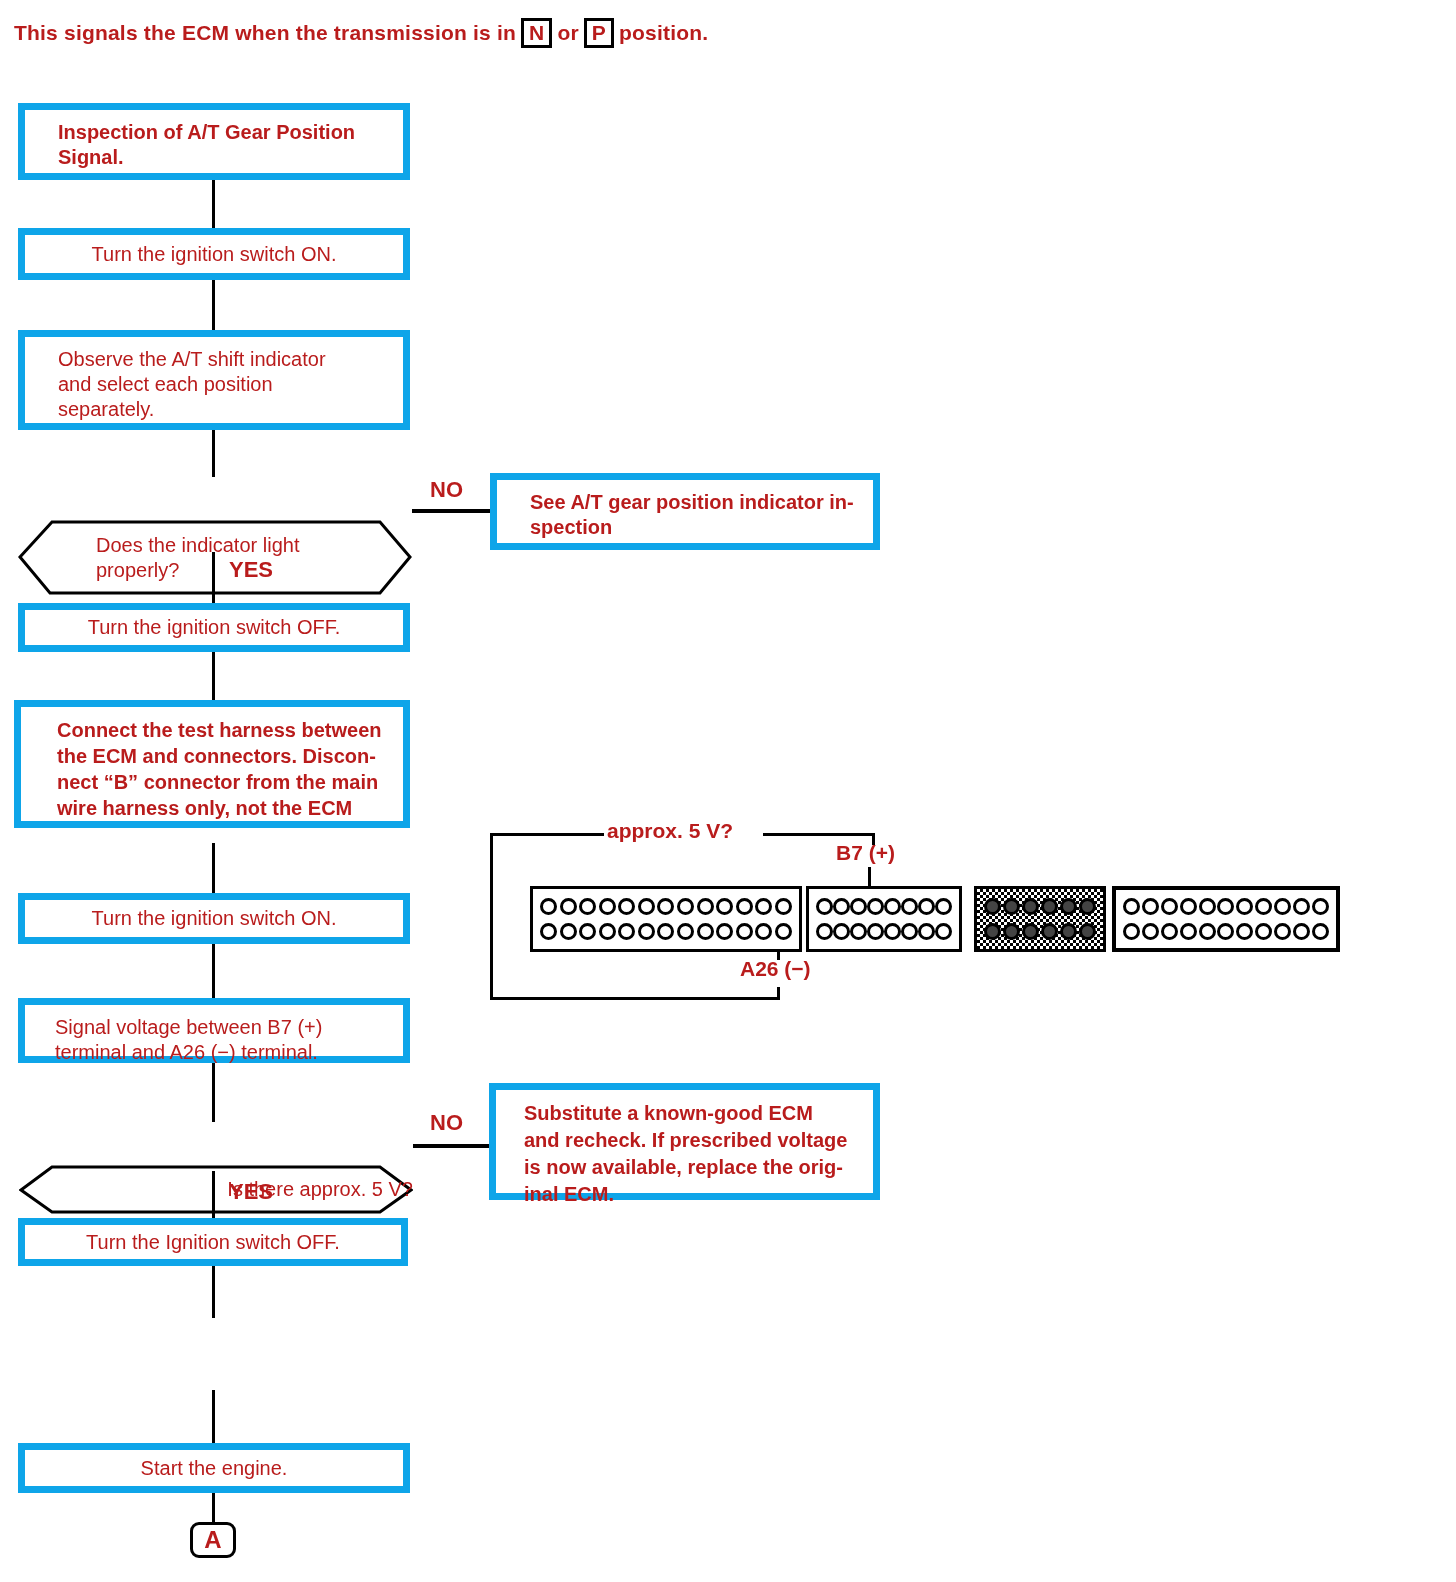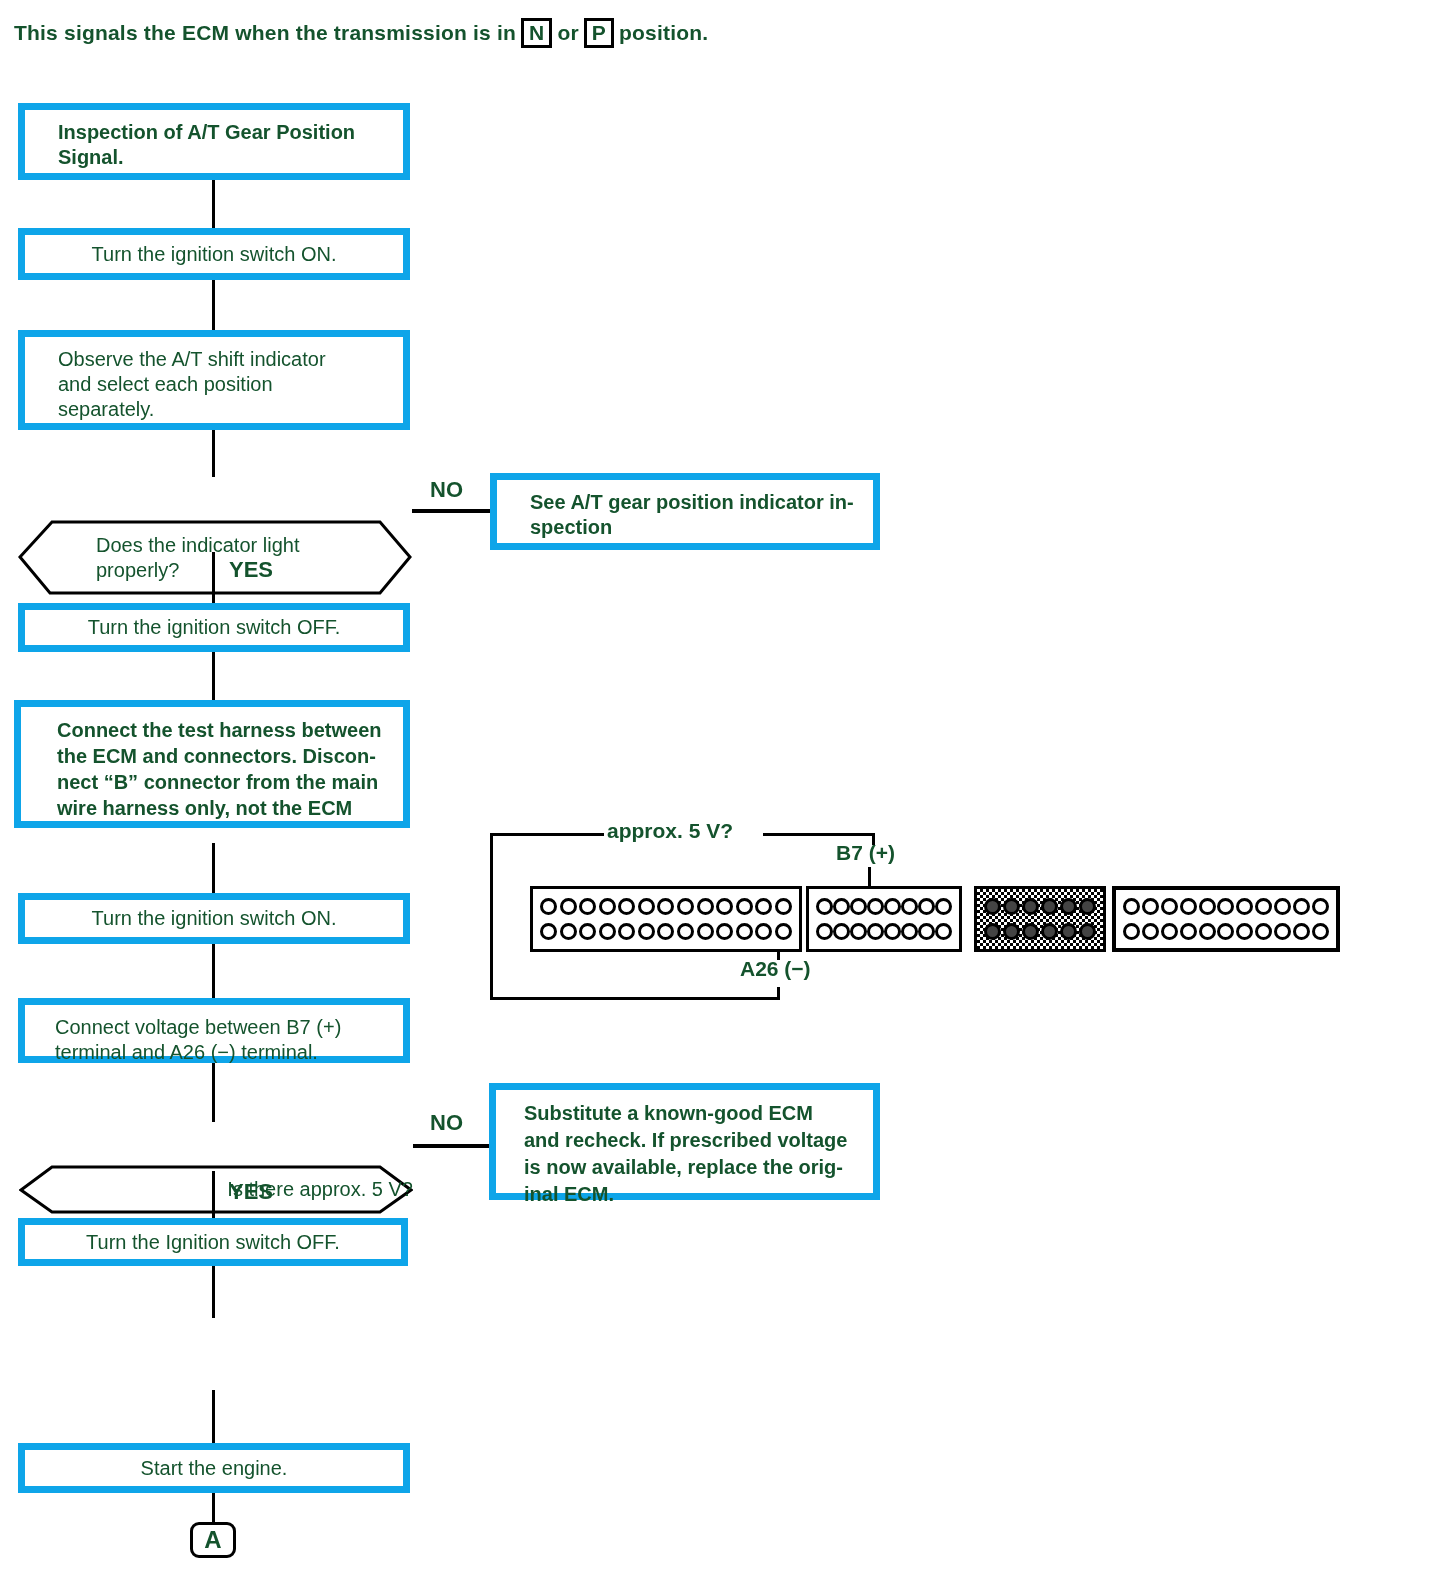--- a/index.html
+++ b/index.html
@@ -1,18 +1,18 @@
 <!DOCTYPE html>
 <html><head>
 <meta charset="utf-8">
 <style>
   html,body{margin:0;padding:0;background:#fff;}
   .canvas{
     position:relative;width:1456px;height:1582px;background:#fff;
-    font-family:"Liberation Sans", sans-serif;color:#14532d;overflow:hidden;
+    font-family:"Liberation Sans", sans-serif;color:#b91c1c;overflow:hidden;
   }
   .title{position:absolute;left:14px;top:18px;font-size:21px;font-weight:bold;letter-spacing:.2px;}
   .keybox{display:inline-block;border:3px solid #000;padding:0 5px;margin:0 5px;line-height:24px;font-weight:bold;}
   .pbox{
     position:absolute;border:7px solid #0ea5e9;background:#fff;box-sizing:border-box;
     font-size:20px;line-height:25px;white-space:pre-line;
   }
   .pbox.pad{padding:10px 12px 6px 33px;}
   .pbox.center{display:flex;align-items:center;justify-content:center;text-align:center;white-space:pre-line;}
   .bold{font-weight:bold;}
@@ -182,21 +182,21 @@
         <span class="pin"></span>
         <span class="pin"></span>
         <span class="pin"></span>
         <span class="pin"></span>
         <span class="pin"></span>
         <span class="pin"></span>
         <span class="pin"></span>
       </div>
     </div>
 
-  <div class="pbox pad" style="left:18px;top:998px;width:392px;height:65px;padding-left:30px;">Connect voltage between B7 (+)
+  <div class="pbox pad" style="left:18px;top:998px;width:392px;height:65px;padding-left:30px;">Signal voltage between B7 (+)
 terminal and A26 (−) terminal.</div>
 
   <div class="hex" style="left:19px;top:1122px;width:394px;height:49px;">
     <svg width="394" height="49" viewBox="0 0 394 49">
       <polygon points="2,25 33,2 361,2 392,25 361,47 33,47" fill="#ffffff" stroke="#000000" stroke-width="3"></polygon>
     </svg>
     <div class="hextext" style="padding-top:12px;text-align:right;">Is there approx. 5 V?</div>
   </div>
 
   <div class="lbl" style="left:430px;top:1110px;">NO</div>

